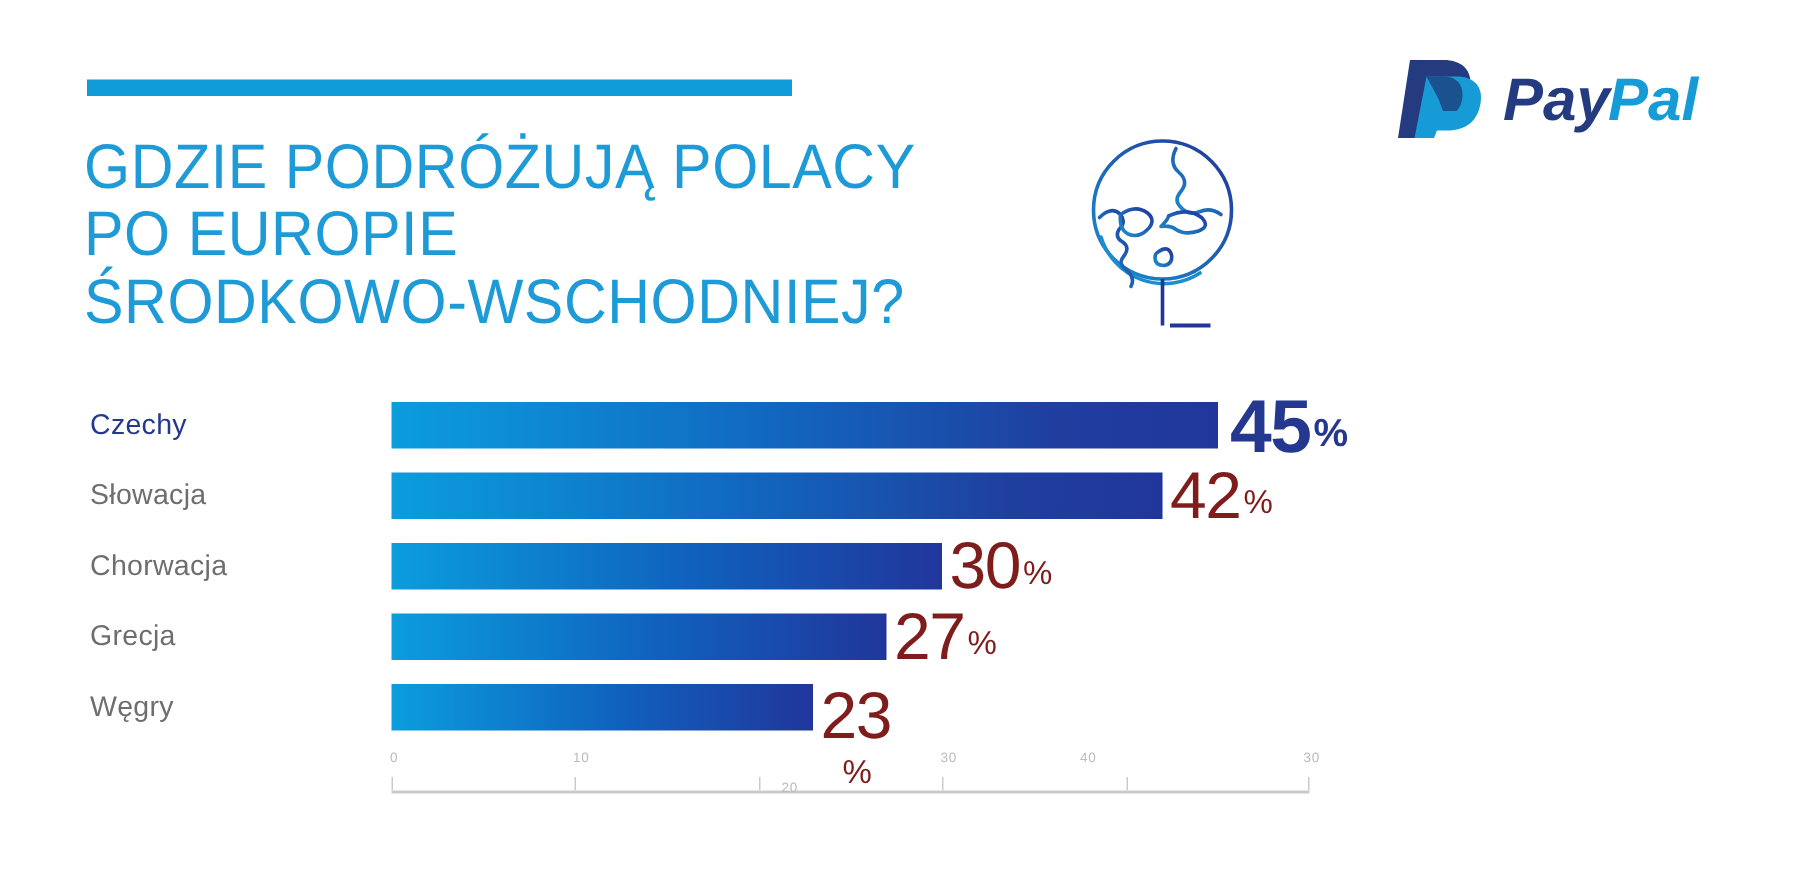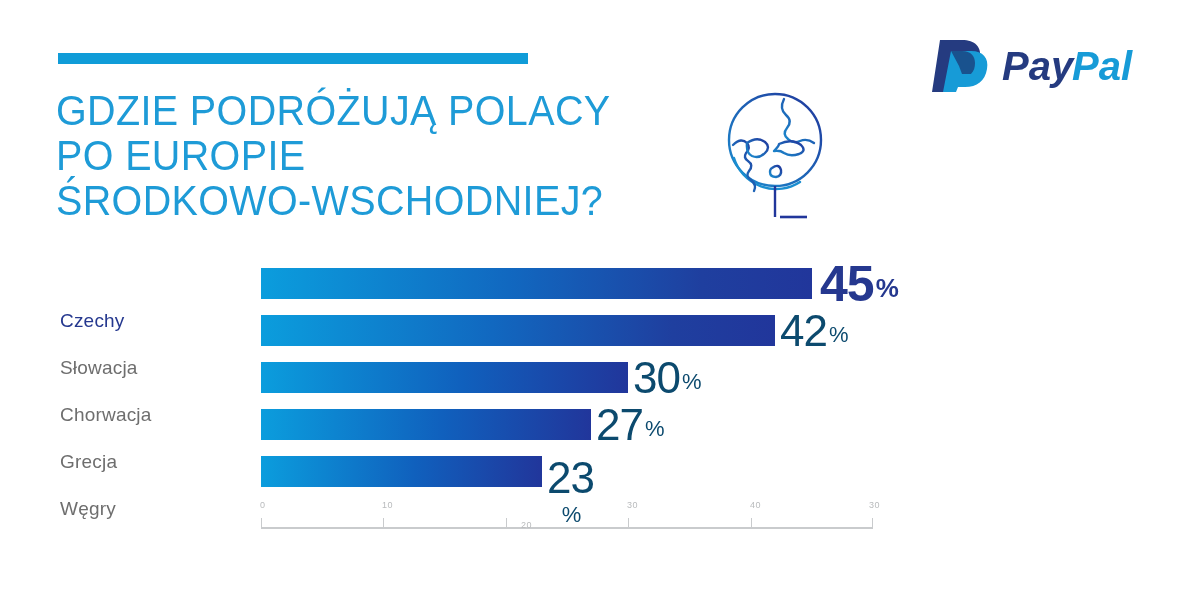--- a/index.html
+++ b/index.html
@@ -33,32 +33,32 @@
   #paypal-logo{ position:absolute; left:932px; top:36px; width:216px; height:56px; }
 
   
   #chart{ position:absolute; left:0; top:256px; width:1200px; height:300px; }
   .row{ position:absolute; left:0; width:1200px; height:31px; }
   .cat-label{
     position:absolute; left:60px; top:0; height:31px;
     display:flex; align-items:center;
     font-size:19px; color:#6e6e6e;
     font-family:"Liberation Sans Narrow","Liberation Sans", sans-serif;
-    letter-spacing:0.2px; white-space:nowrap;margin-top:37px;
+    letter-spacing:0.2px; white-space:nowrap;
   }
   .cat-label.hl{ color:#25388f; }
   .bar{
     position:absolute; top:0; left:261px; height:31px;
     background:linear-gradient(to right,#0b9ddd 0%,#1168c0 45%,#1f3f9f 80%,#21369b 100%);
   }
   .bar.mid{ background:linear-gradient(to right,#0b9ddd 0%,#1060bd 55%,#21369b 100%); }
   .val{
     position:absolute; top:0; height:31px;
     display:flex; align-items:center;
-    color:#0c4a6e;
+    color:#7f1d1d;
     font-family:"Liberation Sans Narrow","Liberation Sans", sans-serif;
     font-weight:300; white-space:nowrap;
   }
   .val .num{ font-size:44px; line-height:1; letter-spacing:-1px; }
   .val .pct{ font-size:22px; line-height:1; padding-left:2px; position:relative; top:4px; }
   .val.big{ color:#25388f; }
   .val.big .num{ font-size:50px; }
   .val.big .pct{ font-size:26px; }
 
   
@@ -179,15 +179,15 @@
   <div class="tick" style="left:122px;"></div>
   <div class="tick" style="left:245px;"></div>
   <div class="tick" style="left:367px;"></div>
   <div class="tick" style="left:490px;"></div>
   <div class="tick" style="left:611px;"></div>
 
   <div class="tick-lab" style="left:0px;">0</div>
   <div class="tick-lab" style="left:122px;">10</div>
   <div class="tick-lab" style="left:261px;margin-top:20px;">20</div>
   <div class="tick-lab" style="left:367px;">30</div>
-  <div class="tick-lab" style="left:490px;">40</div>
+  <div class="tick-lab" style="left:460px;">40</div>
   <div class="tick-lab" style="left:609px;">30</div>
 </div>
 
 </body></html>

